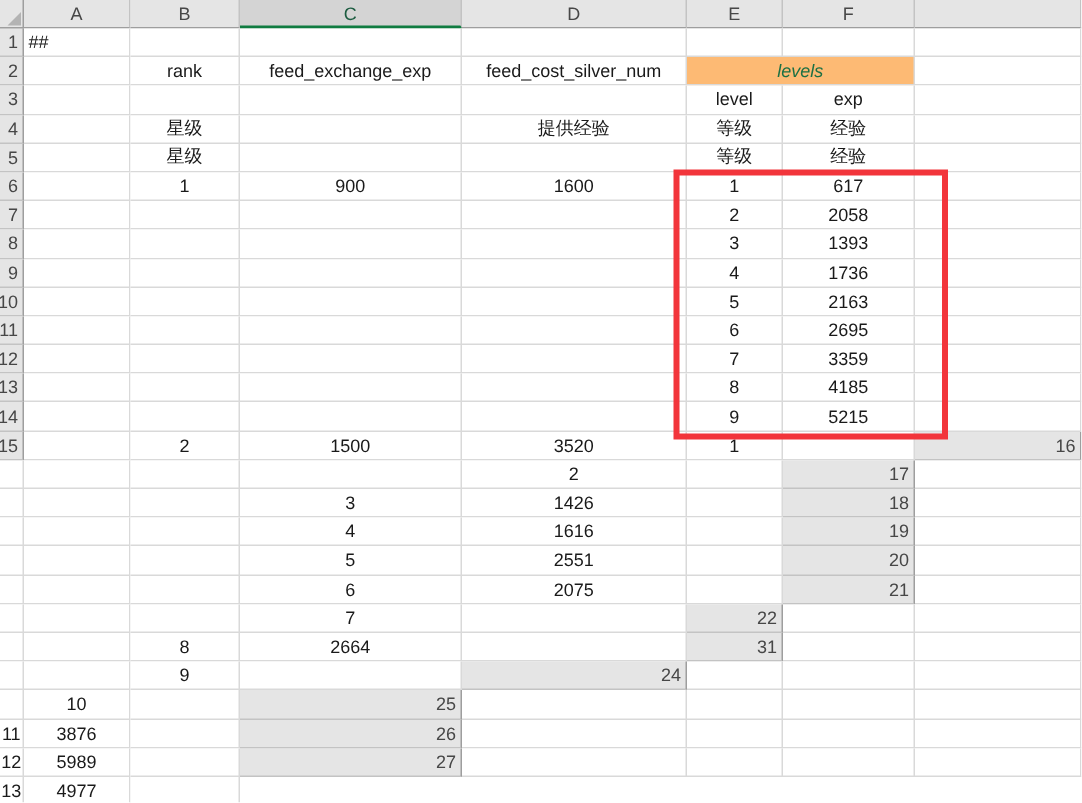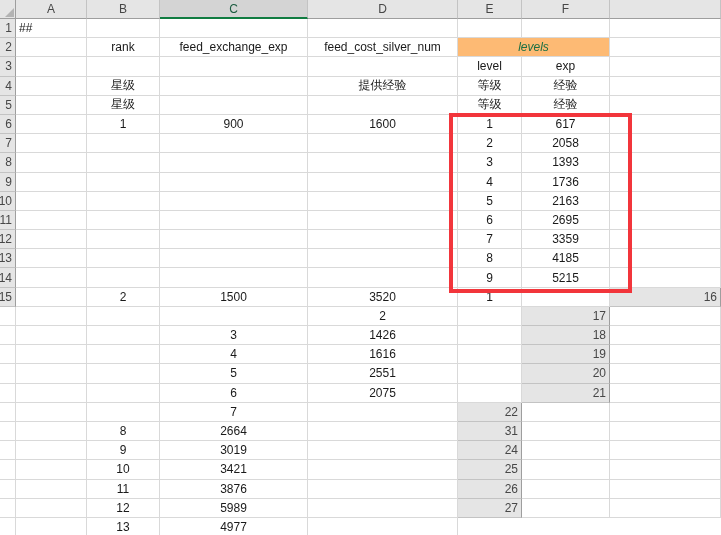--- a/index.html
+++ b/index.html
@@ -245,29 +245,27 @@
       <div class="cell"></div>
       <div class="cell">8</div>
       <div class="cell">2664</div>
       <div class="cell"></div>
       <div class="rowhead">31</div>
       <div class="cell colA"></div>
       <div class="cell"></div>
       <div class="cell"></div>
       <div class="cell"></div>
       <div class="cell">9</div>
-      <div class="cell">3019</div>
       <div class="cell"></div>
       <div class="rowhead">24</div>
       <div class="cell colA"></div>
       <div class="cell"></div>
       <div class="cell"></div>
       <div class="cell"></div>
       <div class="cell">10</div>
-      <div class="cell">3421</div>
       <div class="cell"></div>
       <div class="rowhead">25</div>
       <div class="cell colA"></div>
       <div class="cell"></div>
       <div class="cell"></div>
       <div class="cell"></div>
       <div class="cell">11</div>
       <div class="cell">3876</div>
       <div class="cell"></div>
       <div class="rowhead">26</div>

